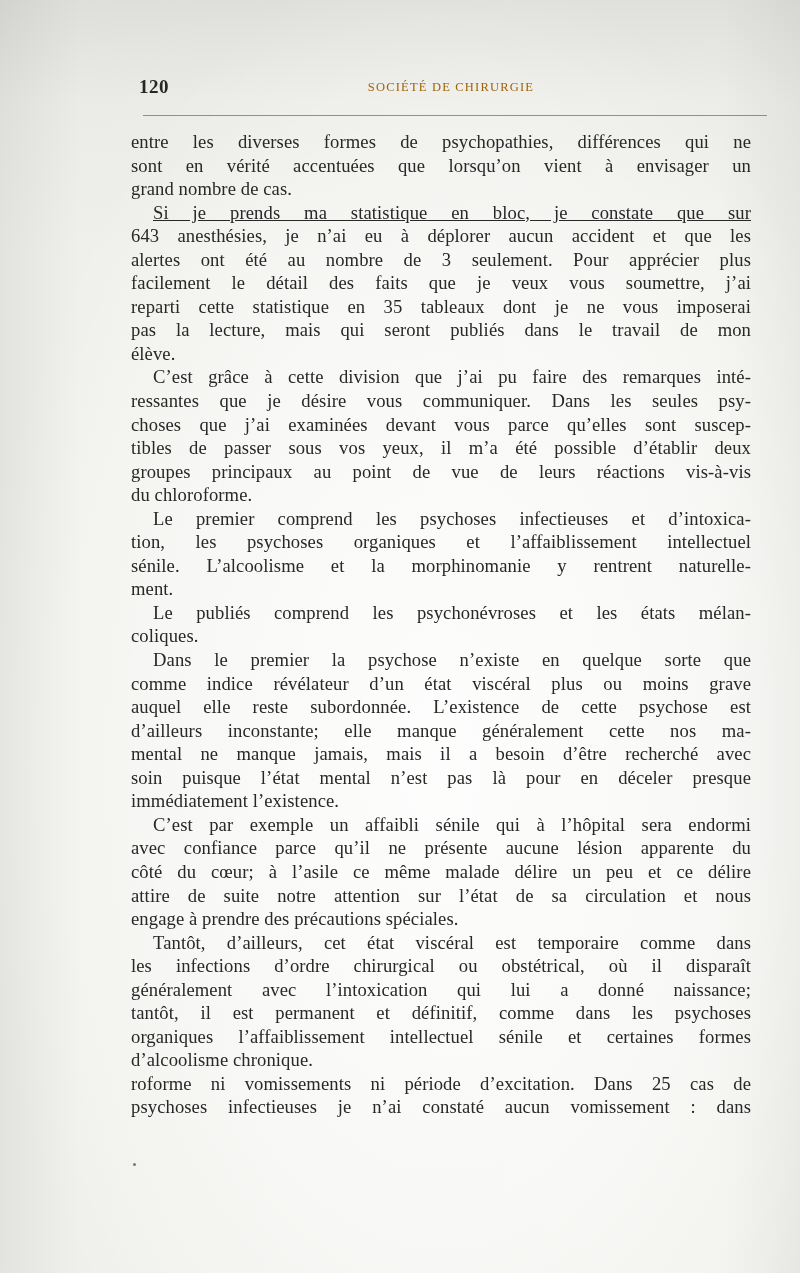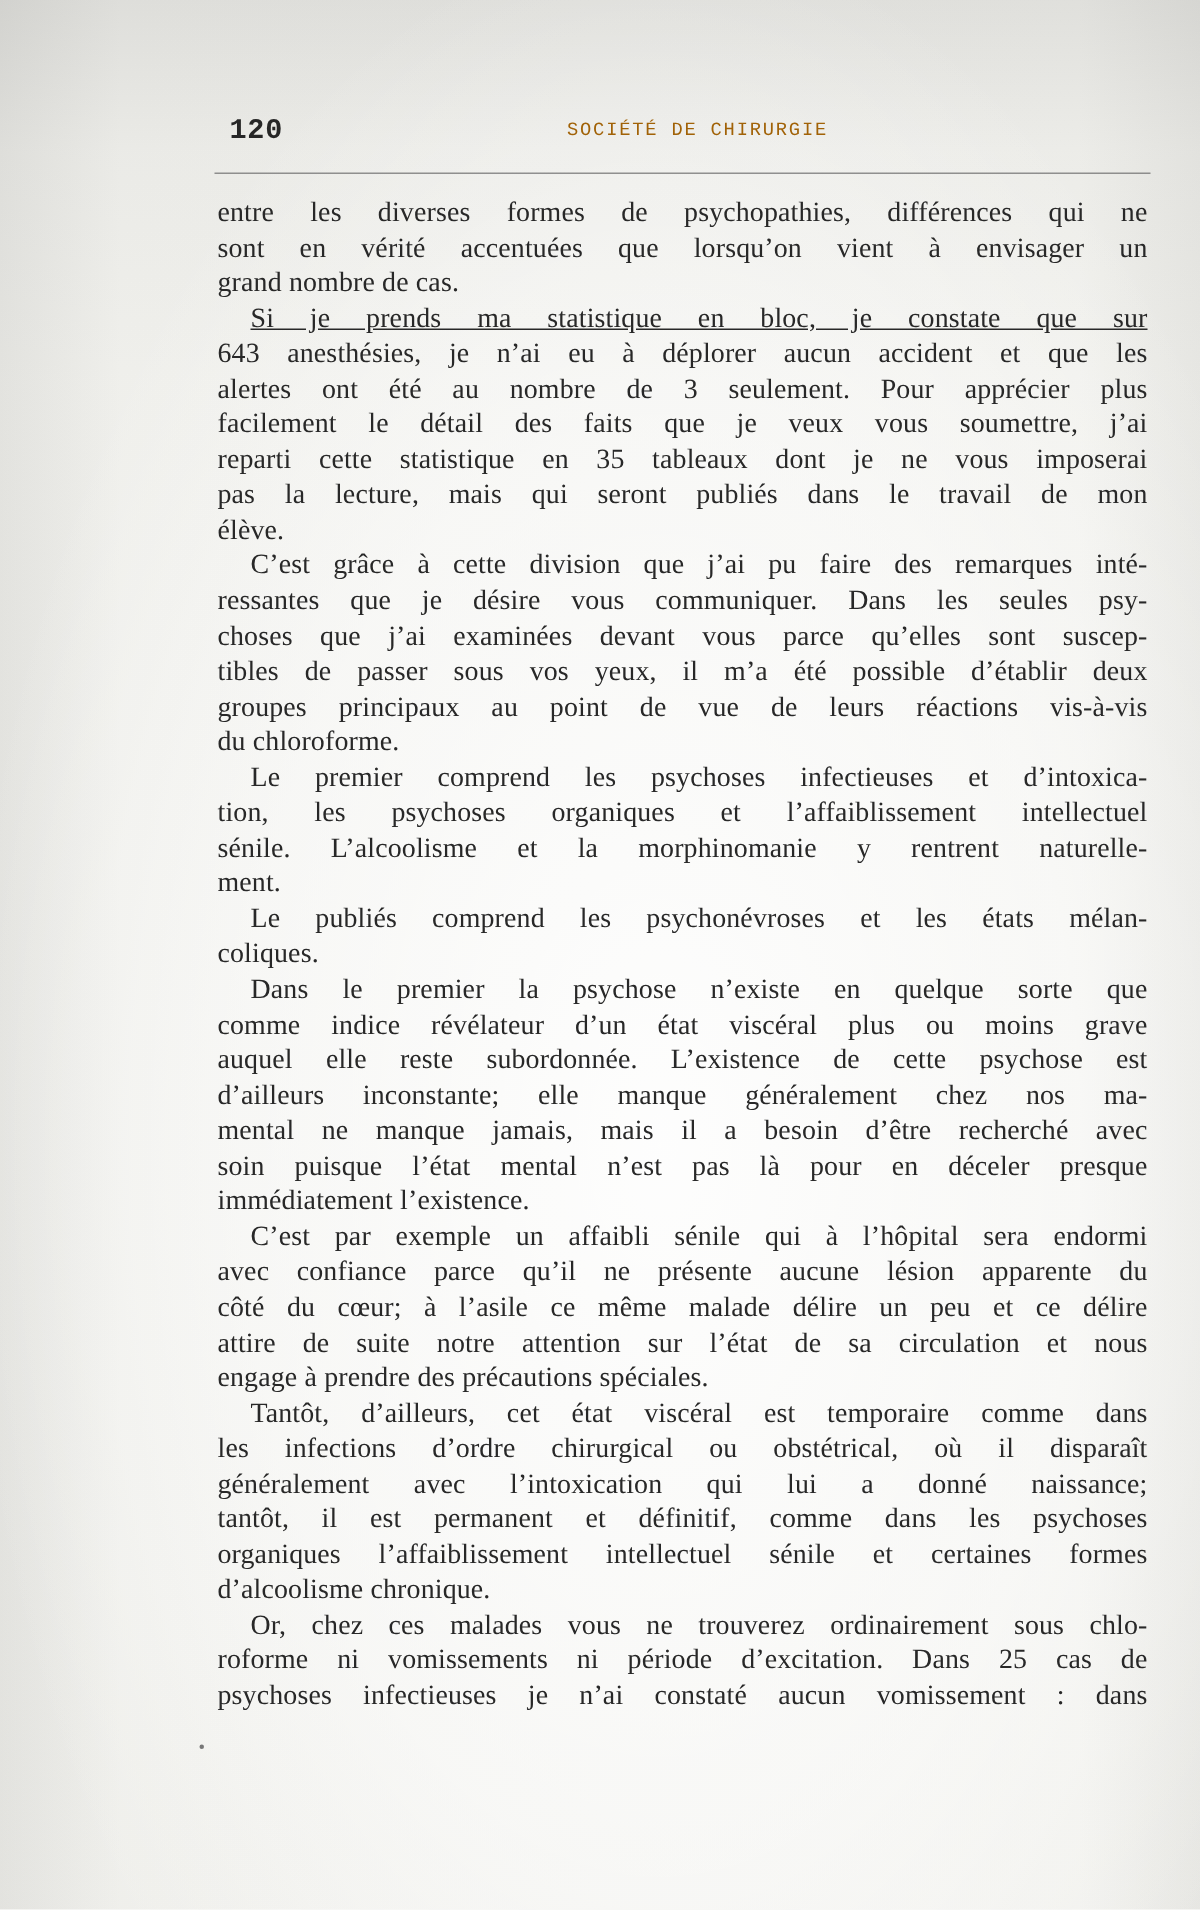--- a/index.html
+++ b/index.html
@@ -21,24 +21,23 @@
       background:
         radial-gradient(ellipse at 55% 60%, rgba(255,255,255,0.9) 0%, rgba(255,255,255,0.5) 45%, rgba(0,0,0,0) 75%),
         linear-gradient(180deg, #e6e6e4 0%, #f3f3f1 8%, #f8f8f6 20%, #f8f8f6 100%),
         linear-gradient(90deg, #e9e9e7 0%, #f6f6f4 10%, #f8f8f6 90%, #ededeb 100%);
       background-blend-mode: normal, multiply, multiply;
       pointer-events: none;
     }
     .running-head {
       position: absolute;
       top: 76px;
-      left: 153px;
+      left: 139px;
       width: 624px;
       height: 26px;
-      font-family: Liberation Mono, monospace;
     }
     .page-number {
       position: absolute;
       left: 0;
       top: 0;
       font-size: 19px;
       font-weight: bold;
       letter-spacing: 0.5px;
       color: #262626;
     }
@@ -59,21 +58,21 @@
       top: 115px;
       left: 143px;
       width: 624px;
       height: 0;
       border-top: 1px solid #6f6f6f;
       opacity: 0.75;
     }
     .body-text {
       position: absolute;
       top: 130px;
-      left: 145px;
+      left: 131px;
       width: 620px;
       font-size: 18.6px;
       line-height: 23.55px;
       text-align: justify;
       letter-spacing: 0.1px;
       color: #282828;
     }
     .body-text p {
       margin: 0;
       text-indent: 0;
@@ -140,40 +139,39 @@
       <span class="line last">ment.</span>
     </p>
     <p>
       <span class="line" style="padding-left: 22px;">Le publiés comprend les psychonévroses et les états mélan-</span>
       <span class="line last">coliques.</span>
     </p>
     <p>
       <span class="line" style="padding-left: 22px;">Dans le premier la psychose n’existe en quelque sorte que</span>
       <span class="line">comme indice révélateur d’un état viscéral plus ou moins grave</span>
       <span class="line">auquel elle reste subordonnée. L’existence de cette psychose est</span>
-      <span class="line">d’ailleurs inconstante; elle manque généralement chez nos ma-</span>
+      <span class="line">d’ailleurs inconstante; elle manque généralement cette nos ma-</span>
       <span class="line">mental ne manque jamais, mais il a besoin d’être recherché avec</span>
       <span class="line">soin puisque l’état mental n’est pas là pour en déceler presque</span>
       <span class="line last">immédiatement l’existence.</span>
     </p>
     <p>
       <span class="line" style="padding-left: 22px;">C’est par exemple un affaibli sénile qui à l’hôpital sera endormi</span>
       <span class="line">avec confiance parce qu’il ne présente aucune lésion apparente du</span>
       <span class="line">côté du cœur; à l’asile ce même malade délire un peu et ce délire</span>
       <span class="line">attire de suite notre attention sur l’état de sa circulation et nous</span>
       <span class="line last">engage à prendre des précautions spéciales.</span>
     </p>
     <p>
       <span class="line" style="padding-left: 22px;">Tantôt, d’ailleurs, cet état viscéral est temporaire comme dans</span>
       <span class="line">les infections d’ordre chirurgical ou obstétrical, où il disparaît</span>
       <span class="line">généralement avec l’intoxication qui lui a donné naissance;</span>
       <span class="line">tantôt, il est permanent et définitif, comme dans les psychoses</span>
       <span class="line">organiques l’affaiblissement intellectuel sénile et certaines formes</span>
       <span class="line last">d’alcoolisme chronique.</span>
     </p>
     <p>
-      <span class="line" style="padding-left: 22px;">Or, chez ces malades vous ne trouverez ordinairement sous chlo-</span>
       <span class="line">roforme ni vomissements ni période d’excitation. Dans 25 cas de</span>
       <span class="line">psychoses infectieuses je n’ai constaté aucun vomissement : dans</span>
     </p>
   </main>
 
 <span class="margin-mark"></span>
 
 </body></html>

